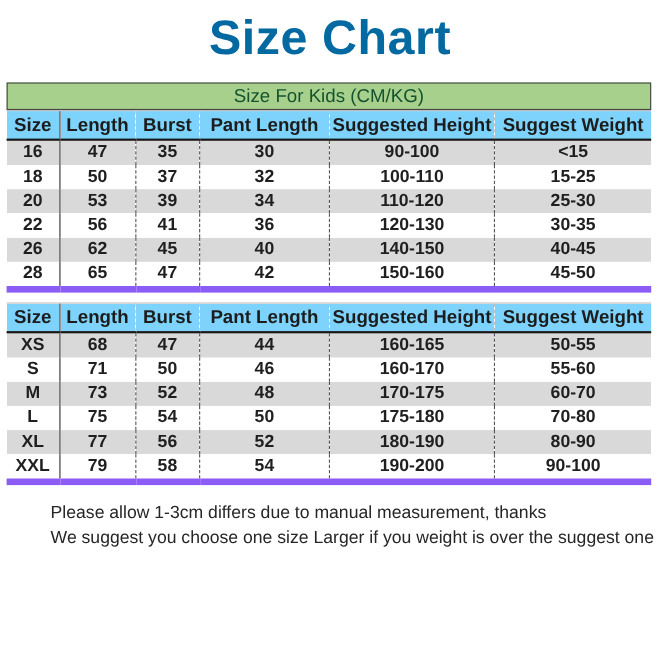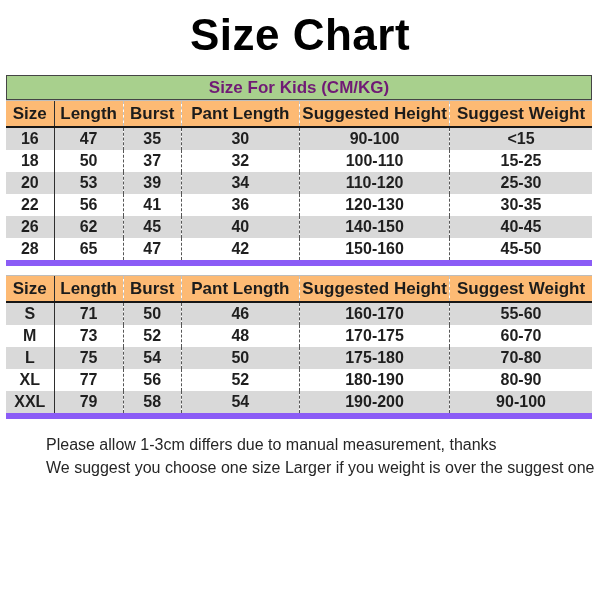--- a/index.html
+++ b/index.html
@@ -16,48 +16,48 @@
     width: 600px;
     height: 600px;
     position: relative;
   }
   .title {
     margin: 10px 0 0 0;
     text-align: center;
     font-size: 44px;
     font-weight: bold;
     letter-spacing: 0.5px;
-    color: #000000;
+    color: #0369a1;
   }
   .chart-section {
     width: 586px;
     margin: 0 0 0 6px;
   }
   .chart-section.kids { margin-top: 15px; }
   .chart-section.adult { margin-top: 9px; }
   .section-header {
     box-sizing: border-box;
     width: 100%;
     height: 25px;
     line-height: 23px;
     background: var(--header-green, #a8d08d);
     border: 1px solid #454545;
     text-align: center;
     font-size: 17px;
-    font-weight: bold;
-    color: #701a75;
+    font-weight: normal;
+    color: #14532d;
   }
   table.size-table {
     width: 100%;
     border-collapse: collapse;
     table-layout: fixed;
   }
   .size-table th {
     height: 25px;
-    background: #fdba74;
+    background: #7dd3fc;
     border-top: 1px solid #bdbdbd;
     border-bottom: 2px solid #161616;
     font-size: 17px;
     font-weight: bold;
     text-align: center;
     padding: 0;
     white-space: nowrap;
     overflow: hidden;
   }
   .size-table td {
@@ -186,20 +186,28 @@
             <th>Size</th>
             <th>Length</th>
             <th>Burst</th>
             <th>Pant Length</th>
             <th>Suggested Height</th>
             <th>Suggest Weight</th>
           </tr>
       </thead>
       <tbody>
           <tr>
+            <td>XS</td>
+            <td>68</td>
+            <td>47</td>
+            <td>44</td>
+            <td>160-165</td>
+            <td>50-55</td>
+          </tr>
+          <tr>
             <td>S</td>
             <td>71</td>
             <td>50</td>
             <td>46</td>
             <td>160-170</td>
             <td>55-60</td>
           </tr>
           <tr>
             <td>M</td>
             <td>73</td>

